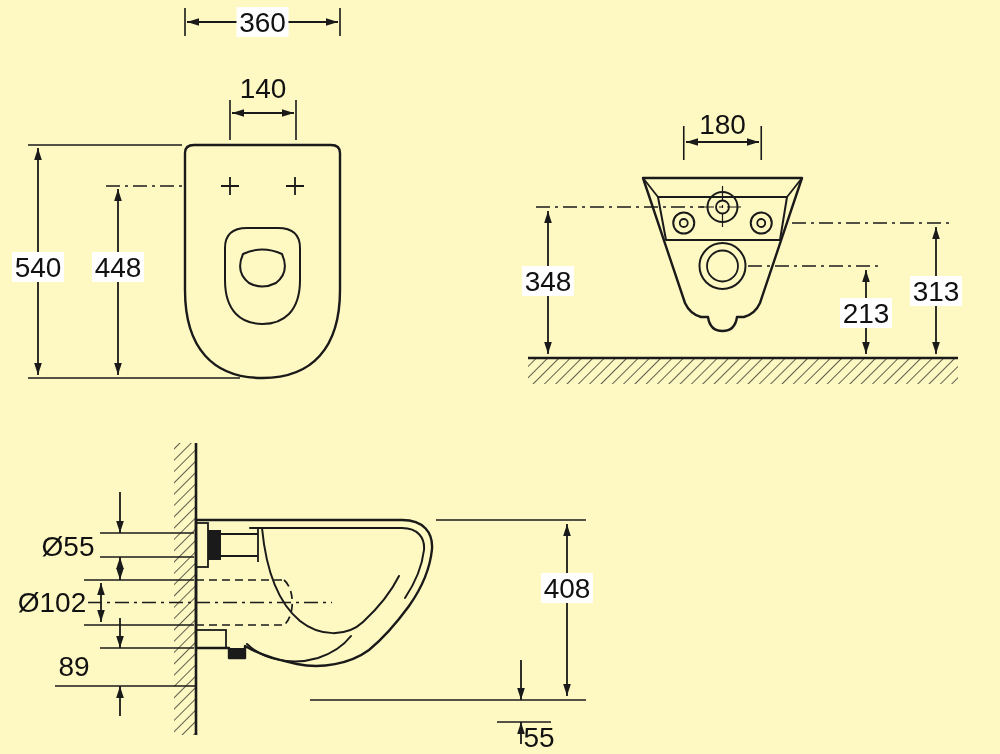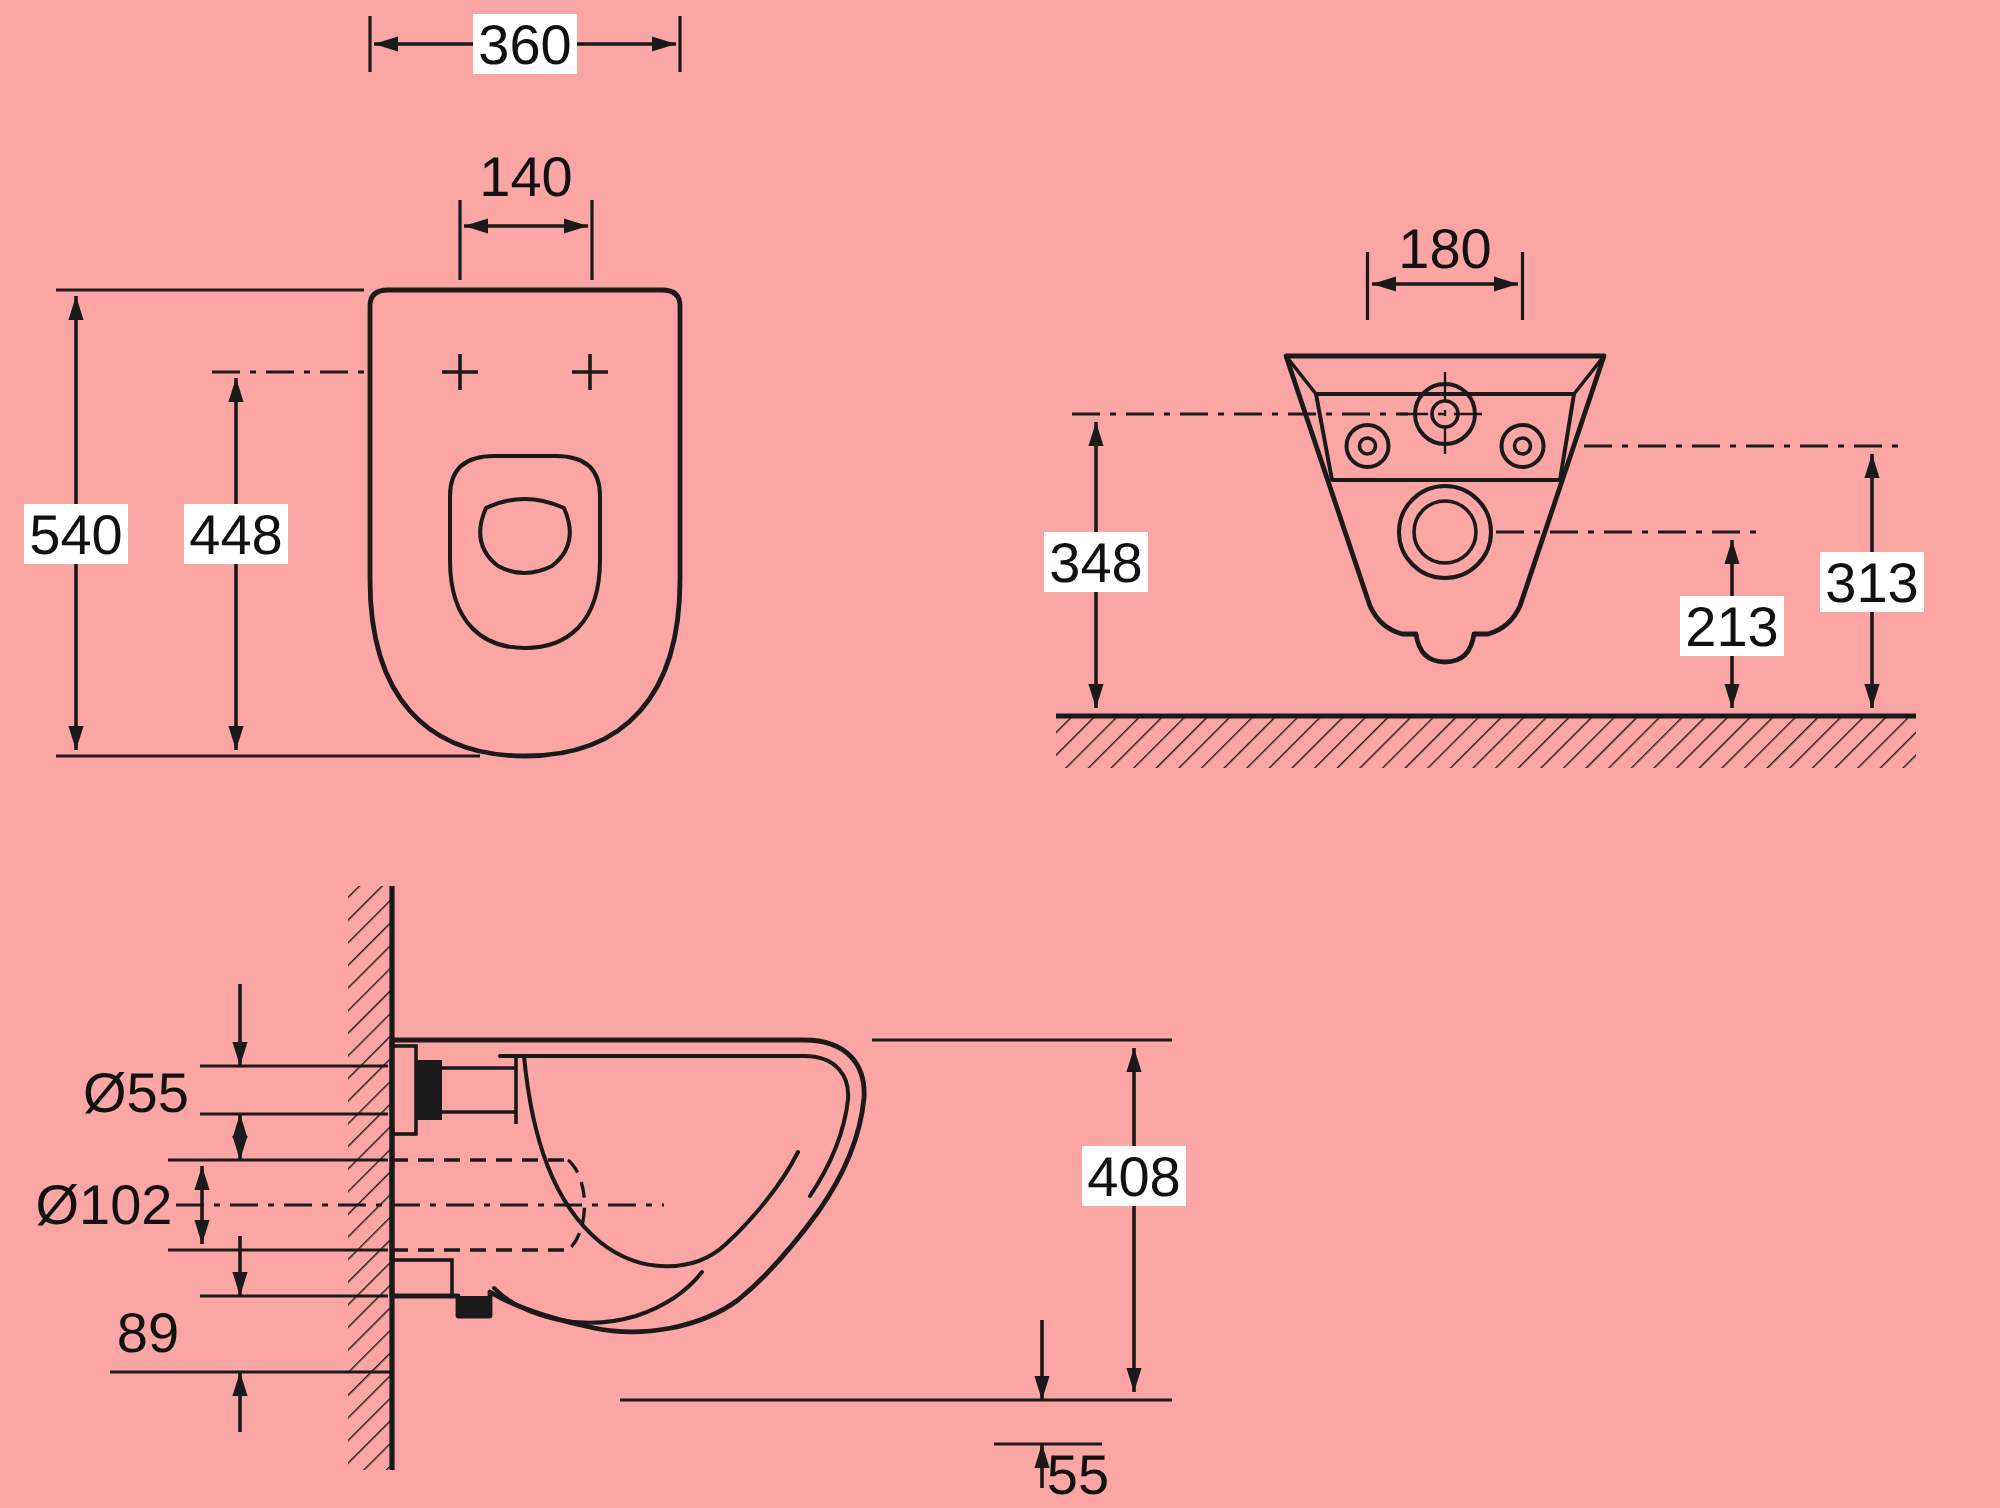--- a/index.html
+++ b/index.html
@@ -1,16 +1,16 @@
 <!DOCTYPE html>
 <html><head>
 <meta charset="utf-8">
 <style>
   html,body{margin:0;padding:0;background:#ffffff;}
-  .stage{position:relative;width:1000px;height:754px;background:#fca5a5;overflow:hidden;
+  .stage{position:relative;width:1000px;height:754px;background:#fef9c3;overflow:hidden;
          font-family:"Liberation Sans", sans-serif;}
   svg{display:block;}
   .obj{fill:none;stroke:#1a1a1a;stroke-width:2.4;stroke-linecap:round;stroke-linejoin:round;}
   .obj2{fill:none;stroke:#1a1a1a;stroke-width:2;stroke-linecap:round;stroke-linejoin:round;}
   .thin{fill:none;stroke:#1a1a1a;stroke-width:1.8;stroke-linecap:butt;}
   .dim{fill:none;stroke:#1a1a1a;stroke-width:1.8;}
   .ext{fill:none;stroke:#1a1a1a;stroke-width:1.6;}
   .cl{fill:none;stroke:#1a1a1a;stroke-width:1.5;stroke-dasharray:14 5 3 5;}
   .hid{fill:none;stroke:#1a1a1a;stroke-width:1.7;stroke-dasharray:8 5;}
   .ground{fill:none;stroke:#1a1a1a;stroke-width:2.6;}

